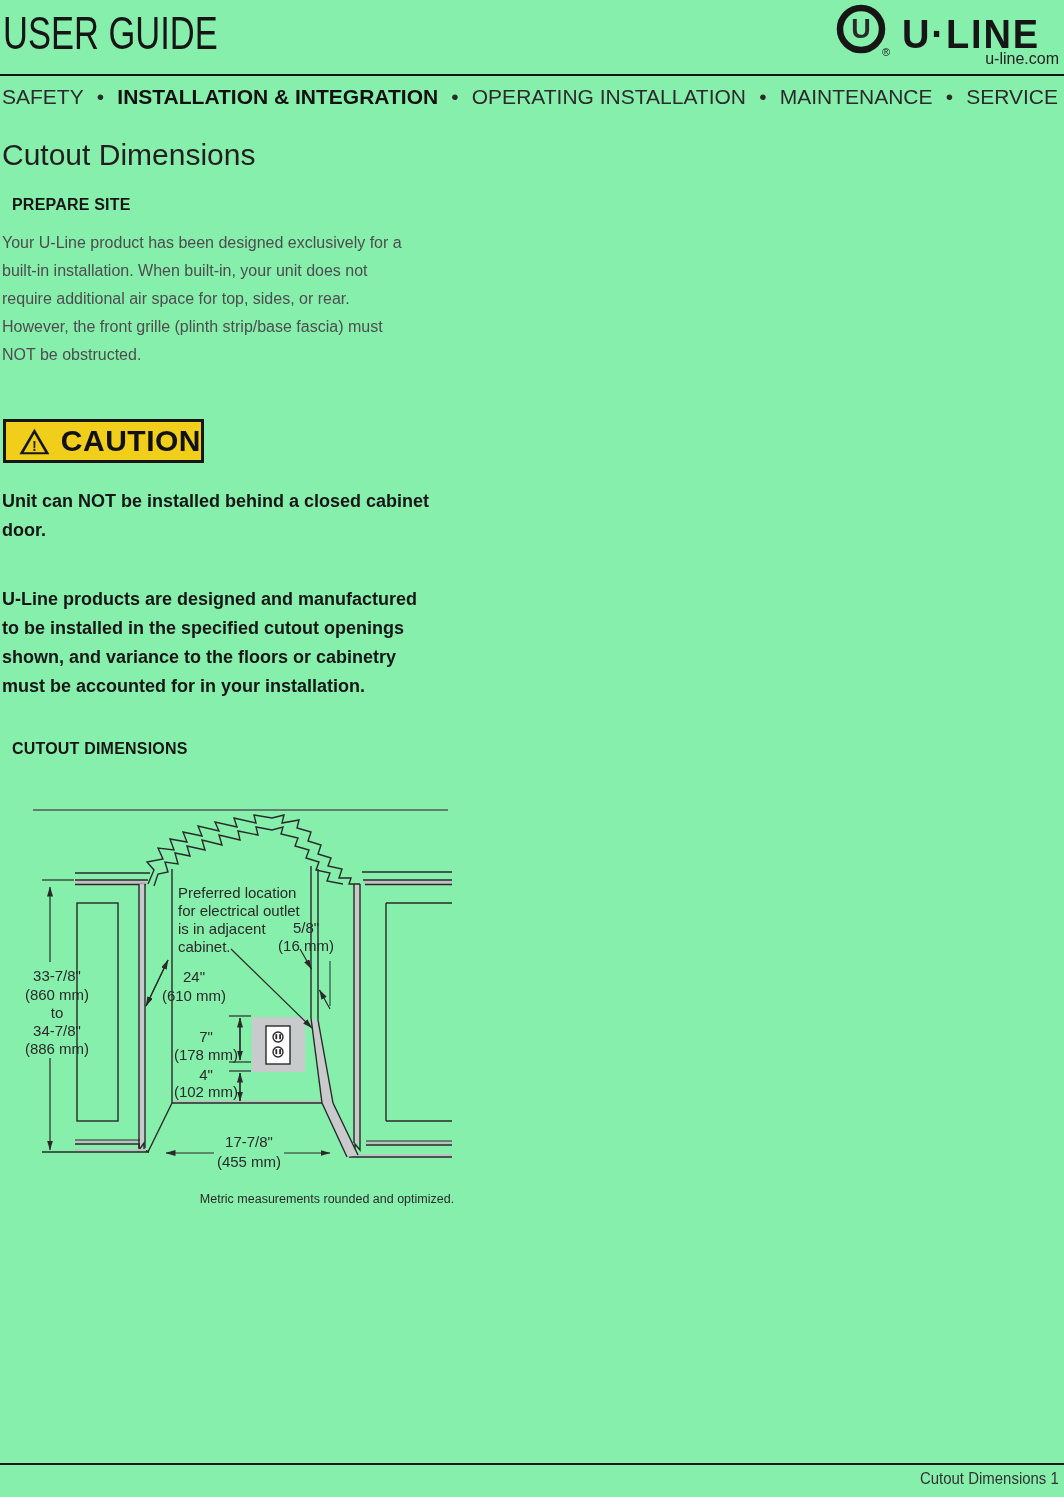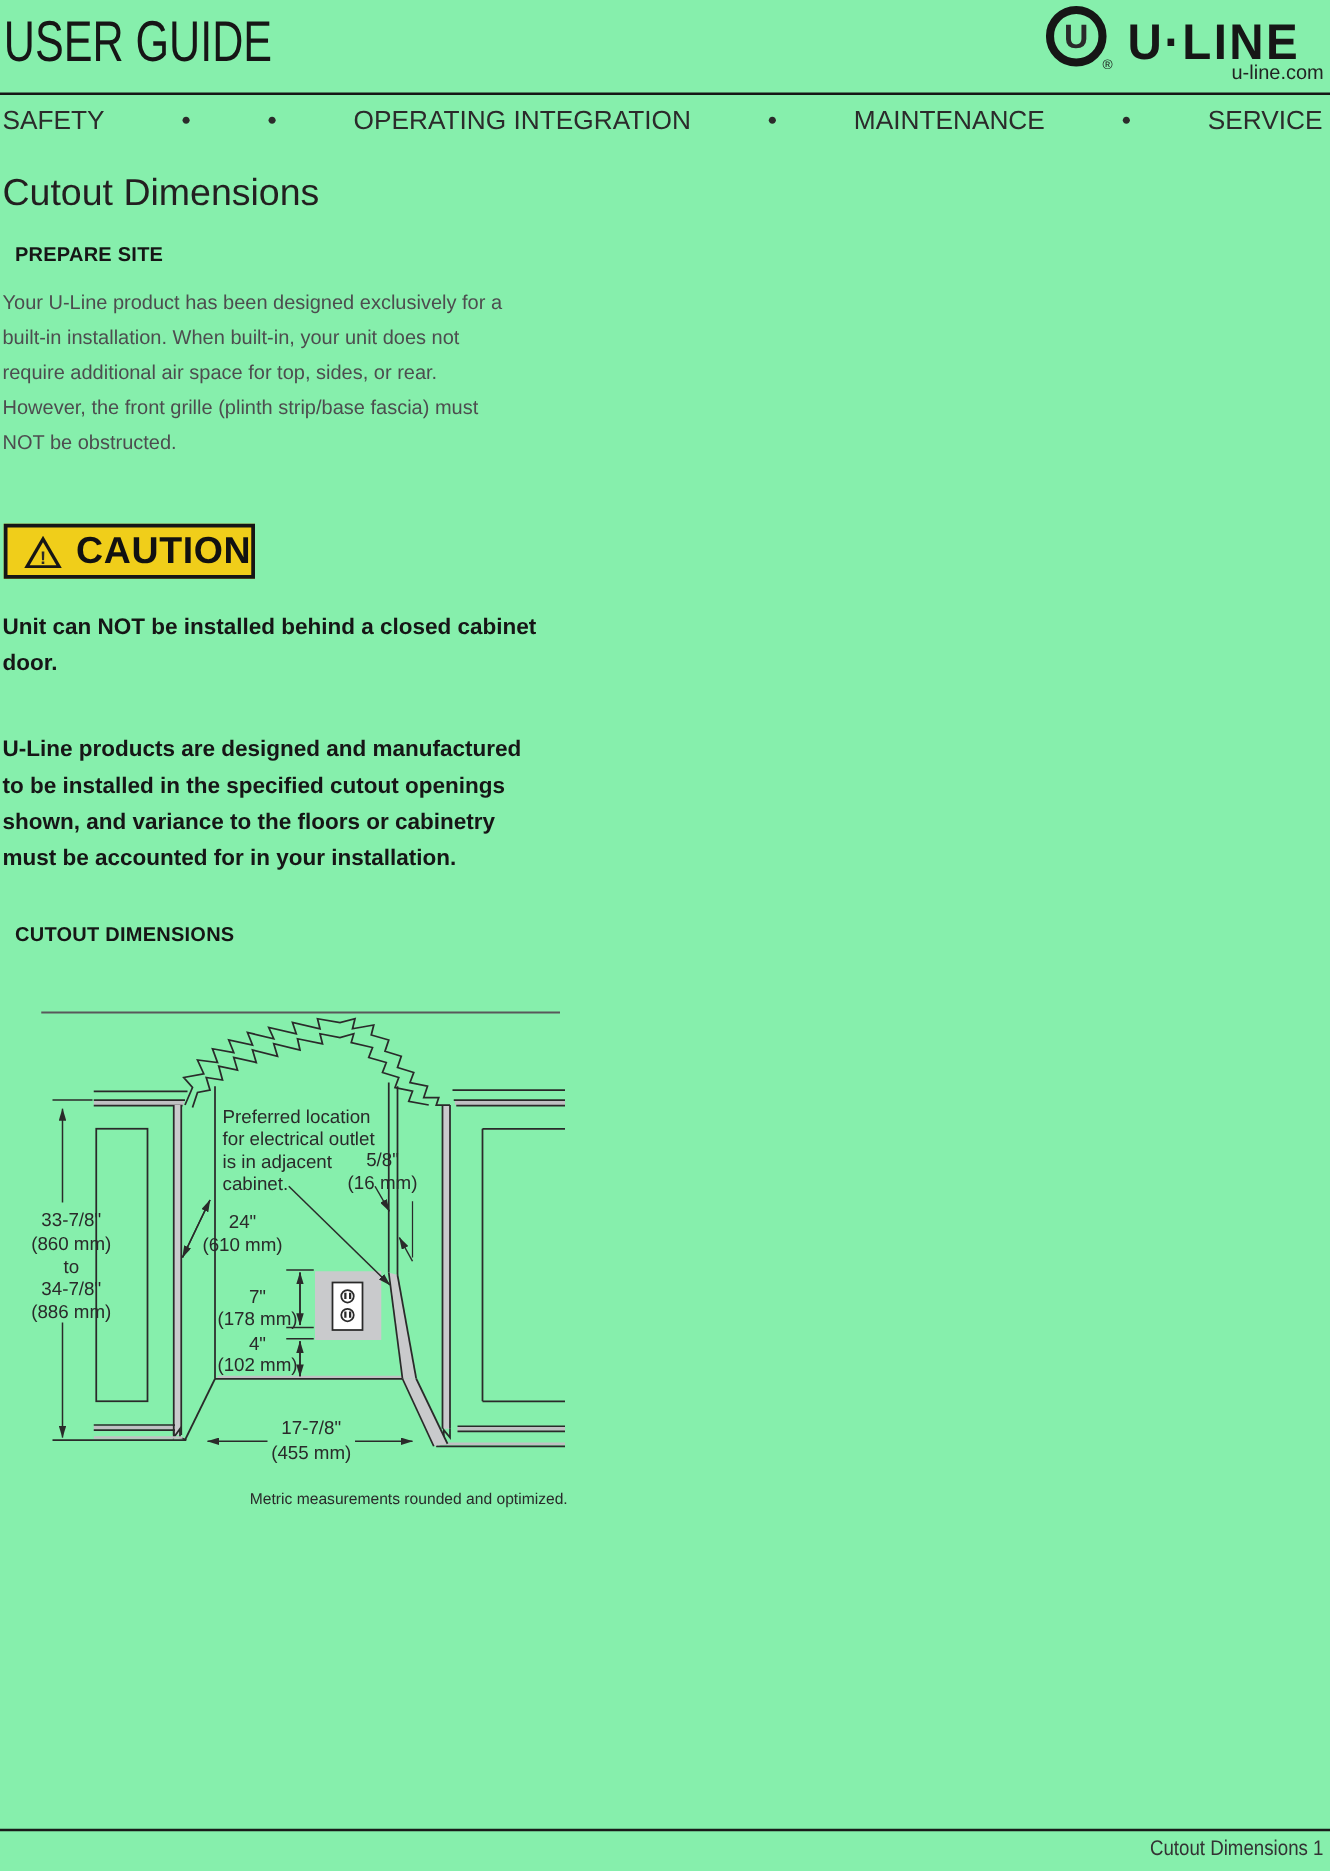--- a/index.html
+++ b/index.html
@@ -63,22 +63,23 @@
     <span class="logo-reg">®</span>
     <div class="brand">U·LINE</div>
     <div class="brand-url">u-line.com</div>
   </div>
 
   <div class="rule-1"></div>
 
   <div class="nav">
     <span>SAFETY</span>
     <span>•</span>
-    <span>•</span>
-    <span>OPERATING INTEGRATION</span>
+    <span class="bold">INSTALLATION &amp; INTEGRATION</span>
+    <span>•</span>
+    <span>OPERATING INSTALLATION</span>
     <span>•</span>
     <span>MAINTENANCE</span>
     <span>•</span>
     <span>SERVICE</span>
   </div>
 
   <div class="doc-title">Cutout Dimensions</div>
   <div class="h2 prepare">PREPARE SITE</div>
   <div class="body-text">Your U-Line product has been designed exclusively for a
 built-in installation. When built-in, your unit does not

